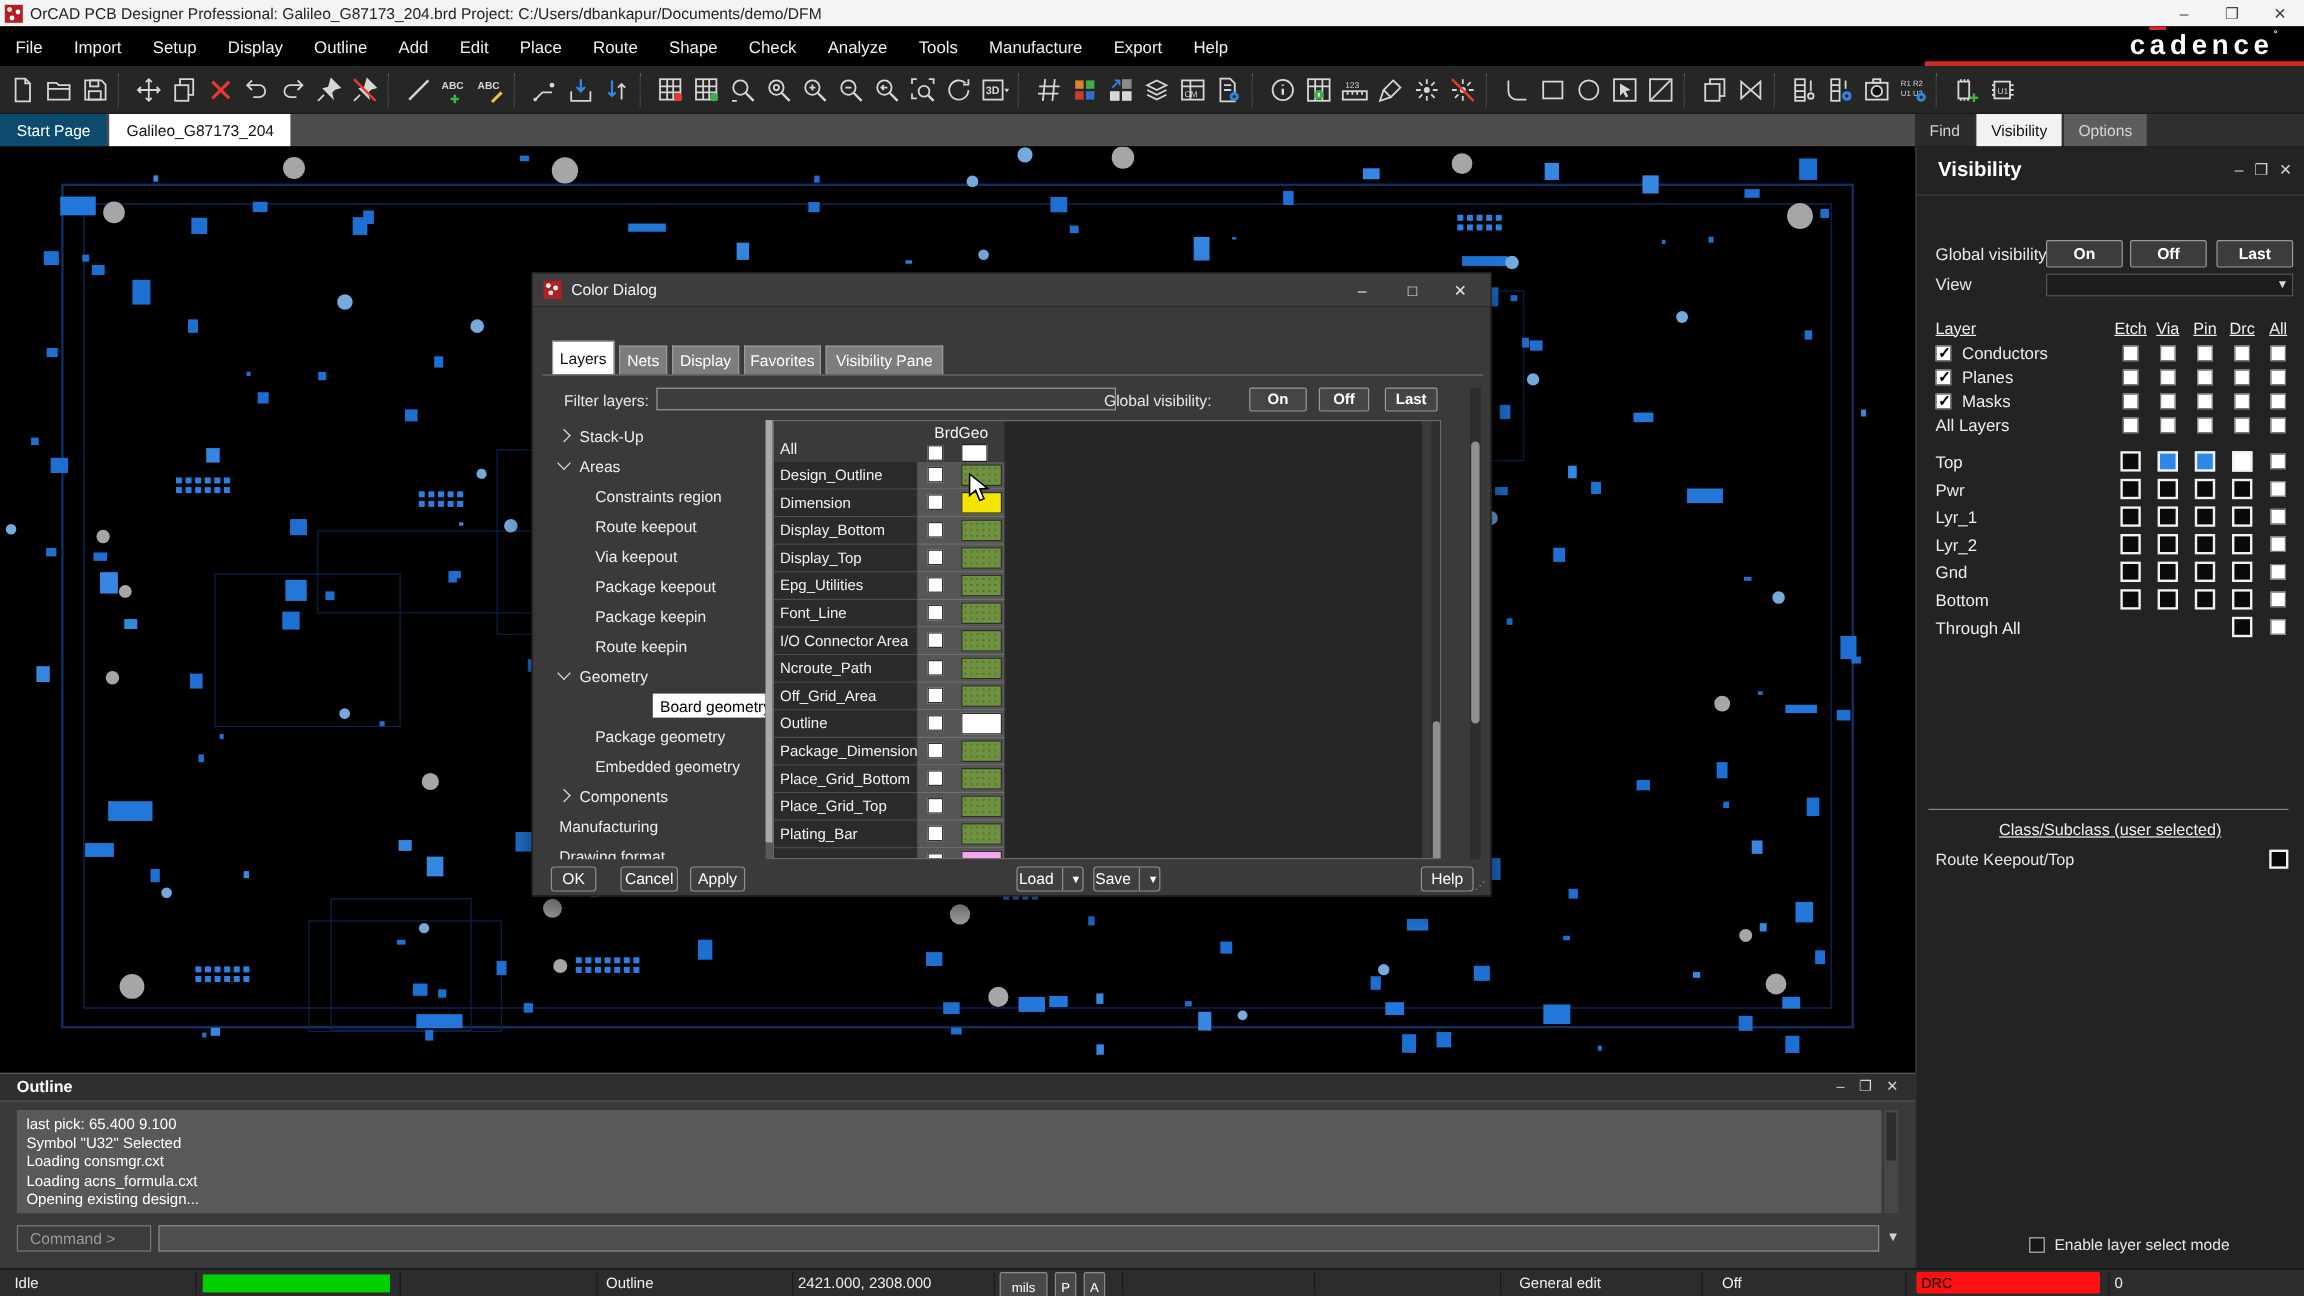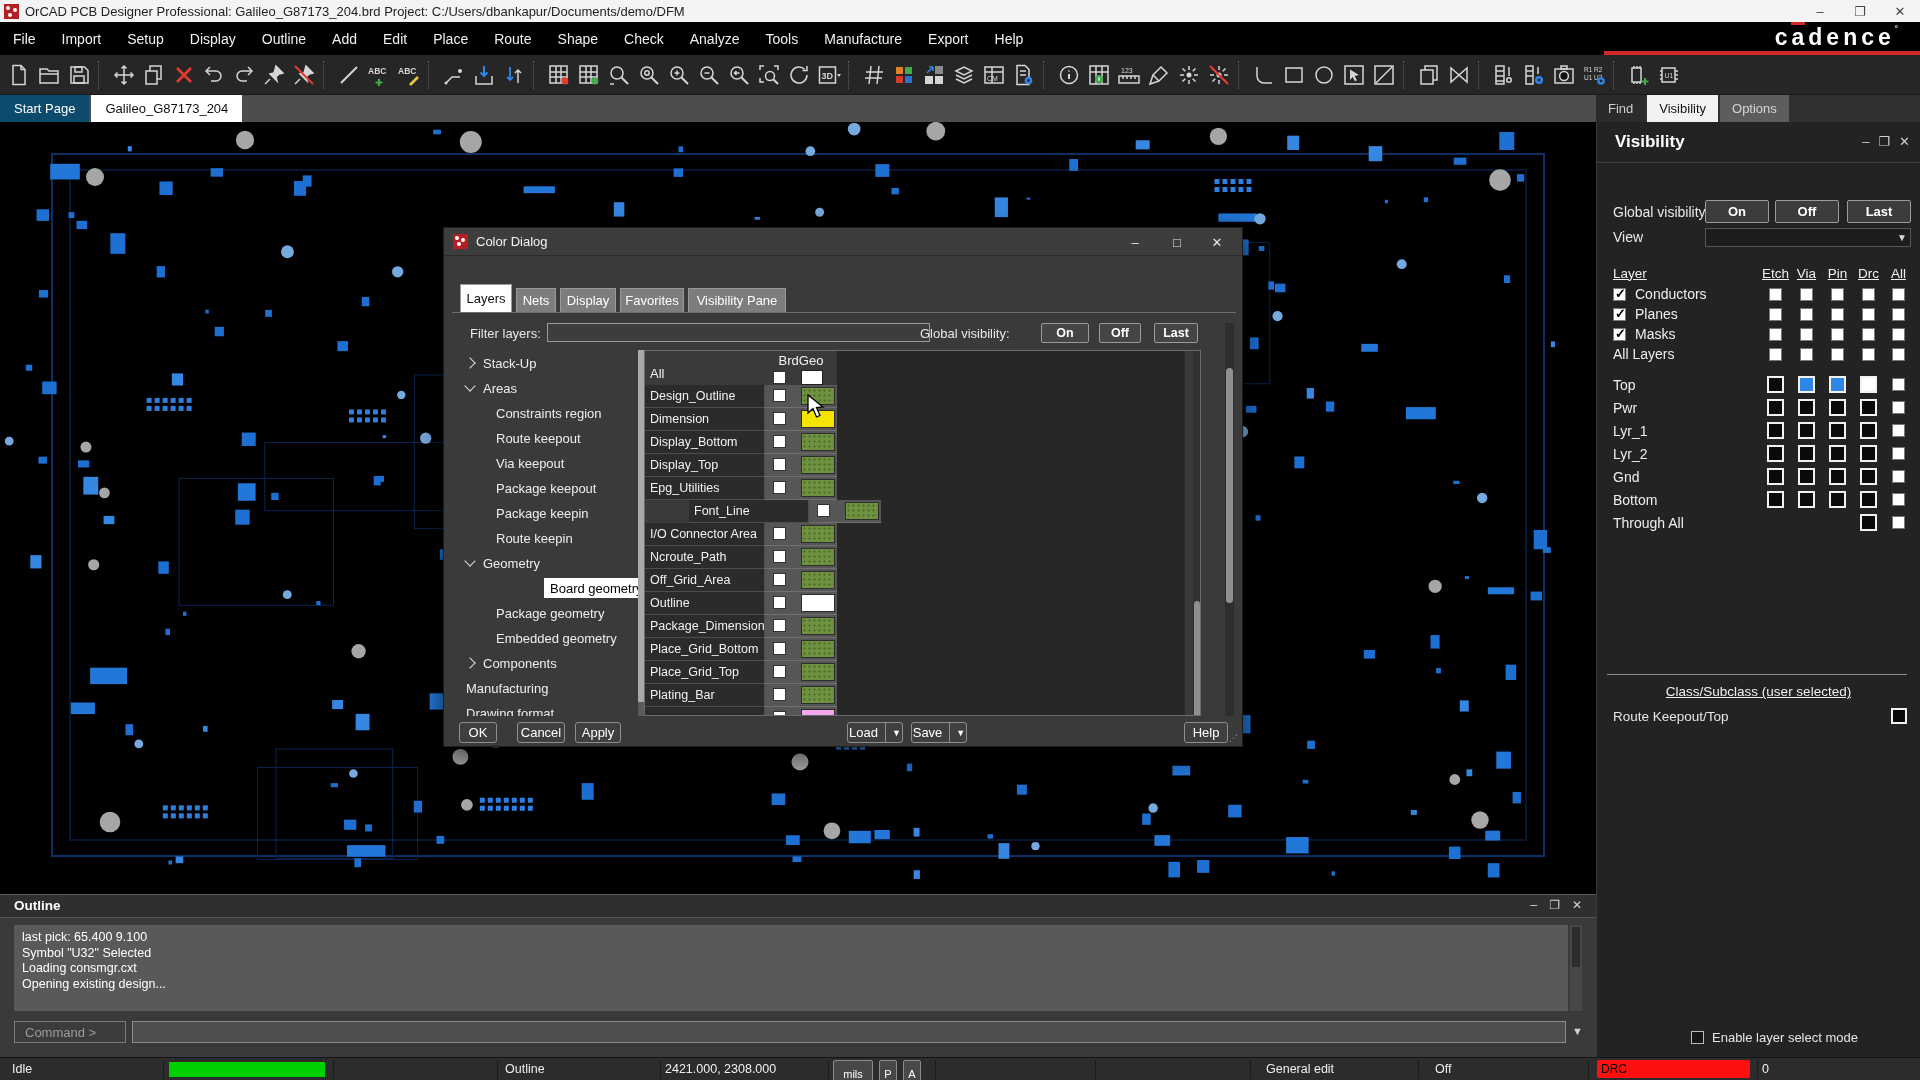--- a/index.html
+++ b/index.html
@@ -1182,21 +1182,21 @@
               <div class="cdt-swatch sw-green"></div>
             </div>
           </div>
           <div class="cdt-row" style="top: 126px;">
             <div class="cdt-name">Epg_Utilities</div>
             <div class="cdt-strip">
               <div class="cdt-cb"></div>
               <div class="cdt-swatch sw-green"></div>
             </div>
           </div>
-          <div class="cdt-row" style="top: 149px; margin-left: 44px;">
+          <div class="cdt-row" style="top: 149px;">
             <div class="cdt-name">Font_Line</div>
             <div class="cdt-strip">
               <div class="cdt-cb"></div>
               <div class="cdt-swatch sw-green"></div>
             </div>
           </div>
           <div class="cdt-row" style="top: 172px;">
             <div class="cdt-name">I/O Connector Area</div>
             <div class="cdt-strip">
               <div class="cdt-cb"></div>
@@ -1289,20 +1289,21 @@
       <div class="cicons">
         <span>–</span>
         <span>❐</span>
         <span>✕</span>
       </div>
     </div>
     <div id="cmd-log">
         <div>last pick:  65.400 9.100</div>
         <div>Symbol "U32" Selected</div>
         <div>Loading consmgr.cxt</div>
+        <div>Loading acns_formula.cxt</div>
         <div>Opening existing design...</div>
       </div>
     <div id="cmd-log-sb">
         <div class="thumb"></div>
       </div>
     <div id="cmd-prompt-btn">Command &gt;</div>
     <input id="cmd-input" value="" style="">
     <div id="cmd-dd">▼</div>
   </div>
 

